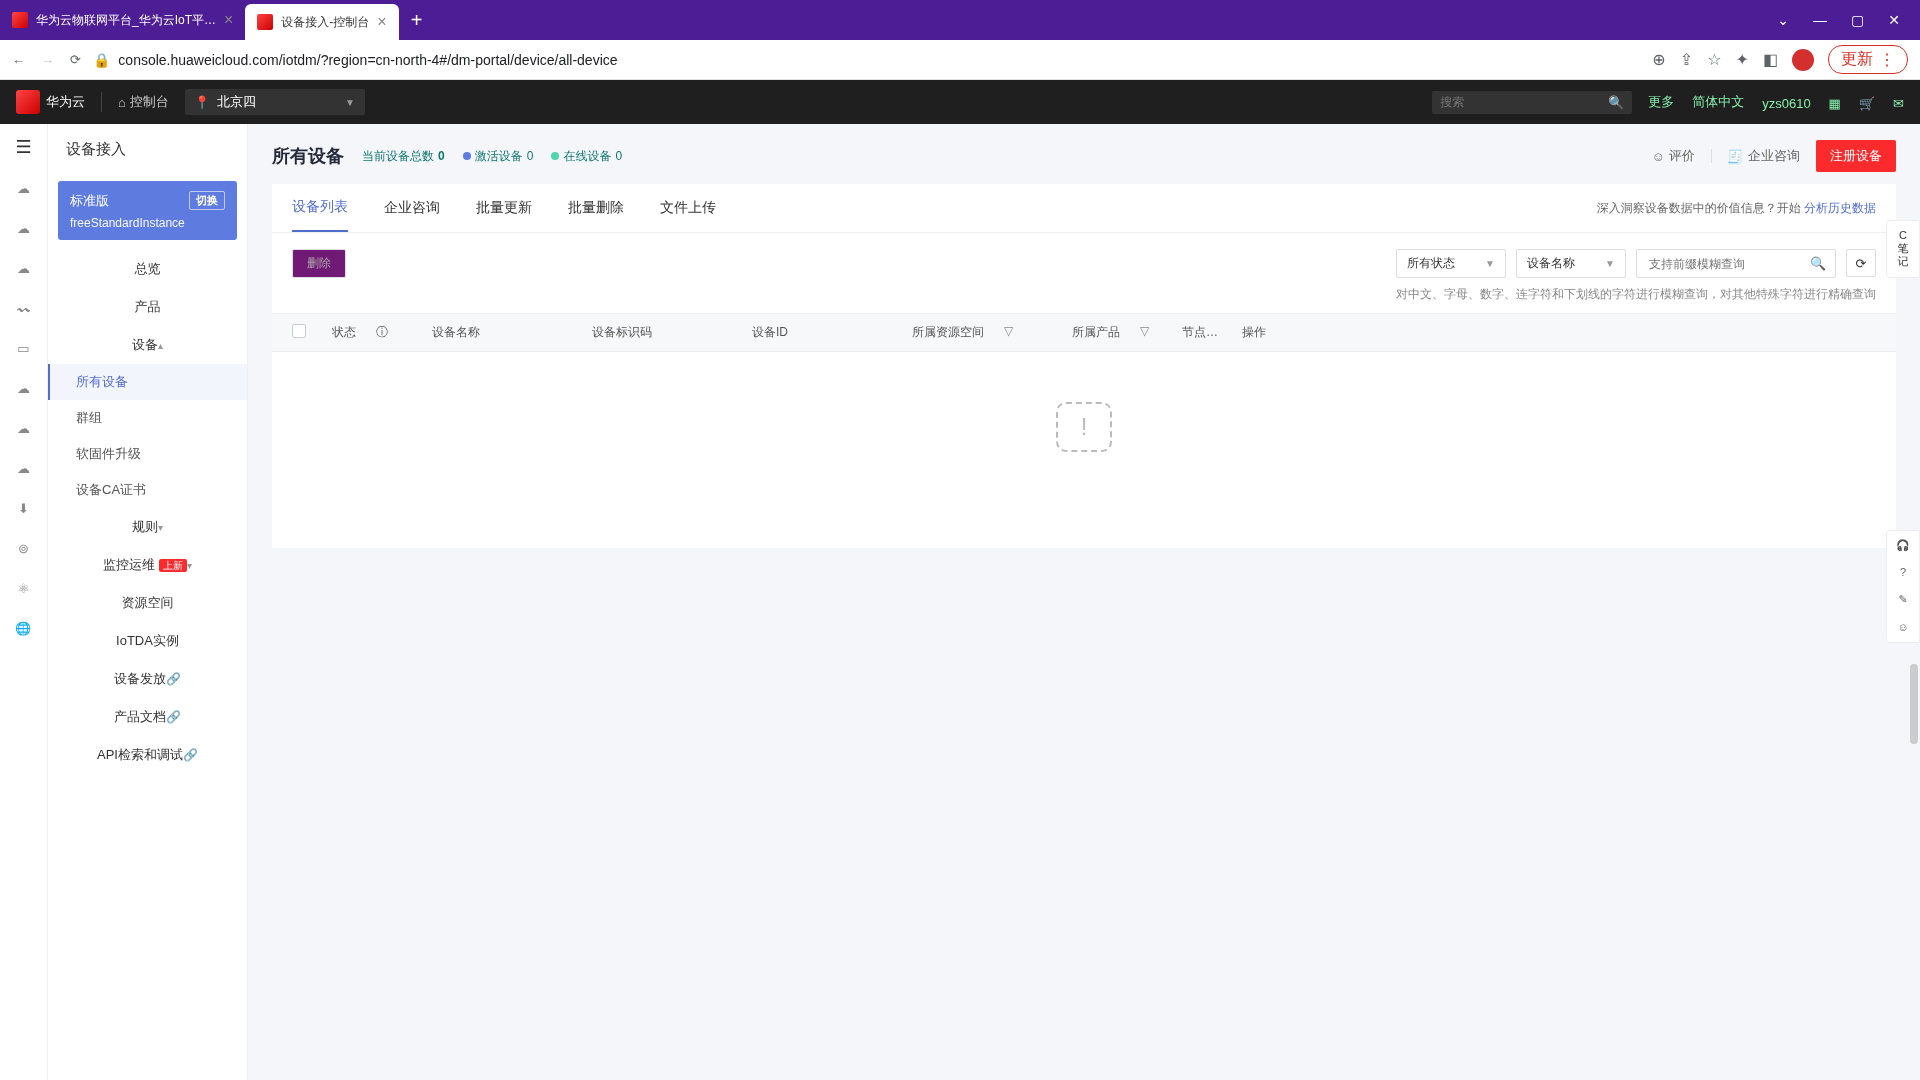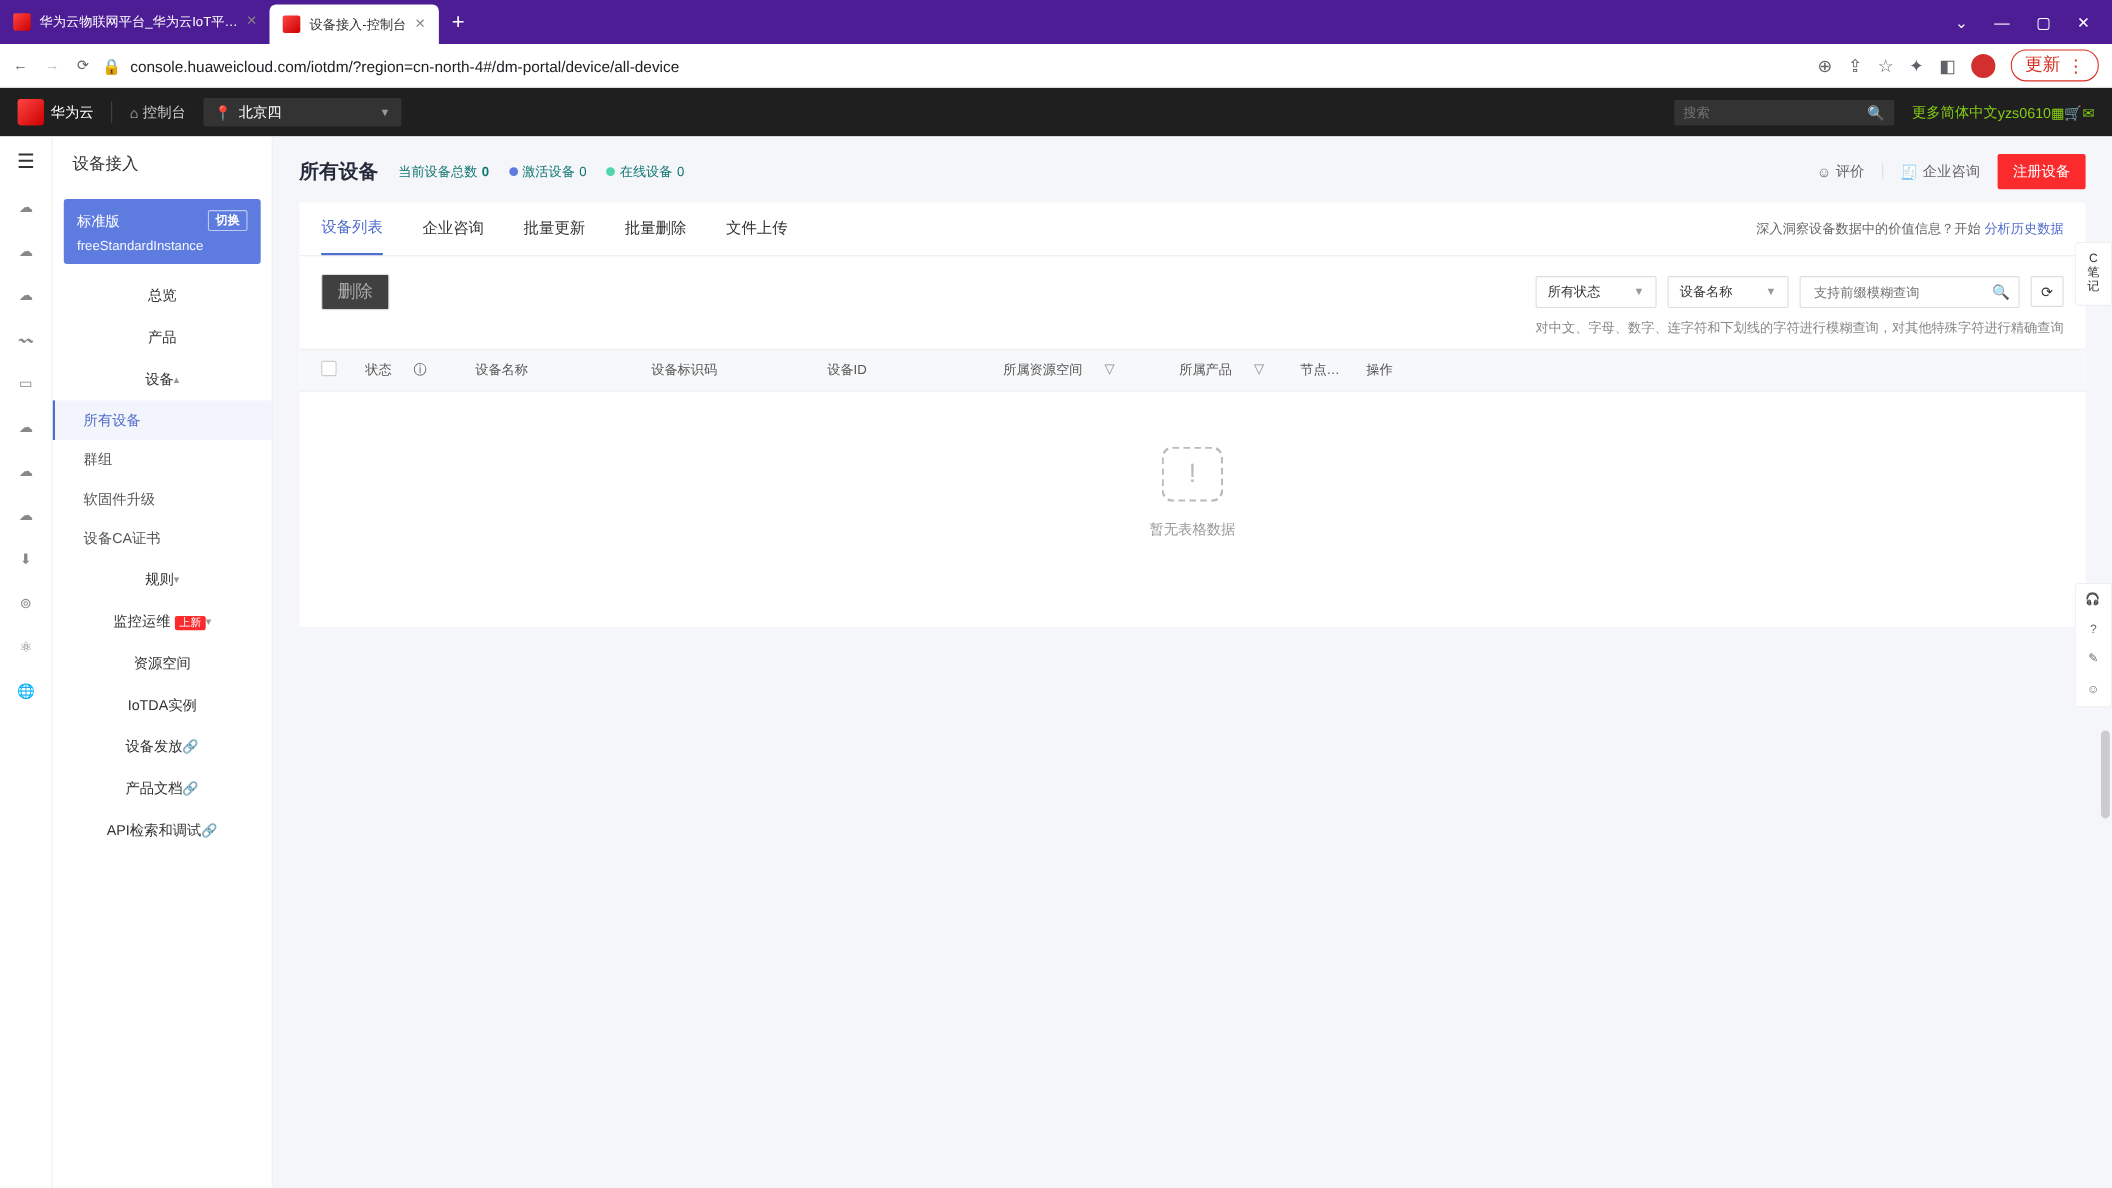--- a/index.html
+++ b/index.html
@@ -28,21 +28,21 @@
 
 
 .hw-header { background: #1f1f1f; height: 44px; display: flex; align-items: center; color: #fff; padding: 0 16px; gap: 16px; font-size: 13px; }
 .hw-logo { display: flex; align-items: center; gap: 6px; font-weight: normal; justify-content: space-between; }
 .hw-logo-icon { width: 24px; height: 24px; background: linear-gradient(135deg,#ff4444,#cc0000); border-radius: 3px; position: relative; }
 .hw-divider { width: 1px; height: 20px; background: #444; }
 .hw-console-link { display: flex; align-items: center; gap: 4px; color: #ccc; cursor: pointer; }
 .region-select { background: #333; padding: 4px 10px; border-radius: 2px; display: flex; align-items: center; gap: 6px; cursor: pointer; min-width: 180px; }
 .hw-search { background: #333; flex: 0 0 200px; margin-left: auto; display: flex; align-items: center; padding: 4px 8px; border-radius: 2px; }
 .hw-search input { background: transparent; border: none; color: #fff; outline: none; flex: 1; font-size: 12px; }
-.hw-header-right { display: flex; align-items: center; color: #84cc16; }
+.hw-header-right { display: flex; gap: 18px; align-items: flex-end; color: #86efac; }
 .hw-header-right span { cursor: pointer; }
 
 
 .main-layout { display: flex; height: calc(1080px - 40px - 40px - 44px); }
 .icon-rail { width: 48px; background: #fff; border-right: 1px solid #eee; display: flex; flex-direction: column; align-items: center; padding-top: 12px; gap: 20px; color: #888; }
 .icon-rail .rail-icon { width: 20px; height: 20px; cursor: pointer; display: flex; align-items: center; justify-content: center; }
 .hamburger { font-size: 18px; color: #333; cursor: pointer; }
 
 .sidebar { width: 200px; background: #fff; border-right: 1px solid #eee; display: flex; flex-direction: column; }
 .sidebar-title { padding: 16px 18px; font-size: 15px; color: #333; display: flex; align-items: center; justify-content: space-between; }
@@ -72,21 +72,21 @@
 .primary-btn { background: #fa2a2d; color: #fff; padding: 7px 14px; border-radius: 2px; cursor: pointer; font-size: 13px; }
 
 .card { background: #fff; border-radius: 2px; padding: 0; }
 .tabs-row { display: flex; border-bottom: 1px solid #eee; padding: 0 20px; align-items: center; }
 .tab-item { padding: 14px 0; margin-right: 36px; cursor: pointer; color: #333; font-size: 14px; }
 .tab-item.active { color: #526ecc; border-bottom: 2px solid #526ecc; }
 .tabs-right { margin-left: auto; font-size: 12px; color: #666; }
 .tabs-right a { color: #526ecc; cursor: pointer; }
 
 .toolbar { padding: 16px 20px 8px; display: flex; align-items: center; gap: 12px; }
-.del-btn { padding: 5px 14px; border: 1px solid #ddd; color: #aaa; border-radius: 2px; font-size: 16px; background: #404040; cursor: not-allowed; }
+.del-btn { padding: 5px 14px; border: 1px solid #ddd; color: #aaa; border-radius: 2px; font-size: 12px; background: #701a75; cursor: not-allowed; }
 .toolbar-right { margin-left: auto; display: flex; gap: 10px; }
 .select-box { border: 1px solid #ddd; padding: 5px 10px; border-radius: 2px; font-size: 12px; display: flex; align-items: center; justify-content: space-between; cursor: pointer; background: #fff; }
 .search-box { border: 1px solid #ddd; border-radius: 2px; display: flex; align-items: center; padding: 0 8px; width: 200px; background: #fff; }
 .search-box input { border: none; outline: none; padding: 5px 4px; font-size: 12px; flex: 1; }
 .icon-btn { border: 1px solid #ddd; width: 30px; height: 28px; display: flex; align-items: center; justify-content: center; border-radius: 2px; cursor: pointer; background: #fff; }
 .hint-row { padding: 0 20px 10px; text-align: right; font-size: 12px; color: #888; }
 
 .table-head { display: flex; border-top: 1px solid #eee; border-bottom: 1px solid #eee; background: #f7f8fa; padding: 10px 20px; font-size: 12px; color: #555; font-weight: 500; }
 .th { display: flex; align-items: flex-start; gap: 20px; }
 .th-check { width: 40px; }
@@ -350,21 +350,20 @@
           <div class="th th-product">
             <span>所属产品</span>
             <span class="filter-icon">▽</span>
           </div>
           <div class="th th-node">节点…</div>
           <div class="th th-action">操作</div>
         </div>
 
         <div class="empty-state">
           <div class="empty-icon">!</div>
-          <div>暂无表格数据</div>
         </div>
       </div>
     </div>
     <div class="scrollbar-stub"></div>
   </div>
 </div>
 
 <div class="right-float">
   <div class="fi" style="color:#333;white-space:pre">C
 笔

